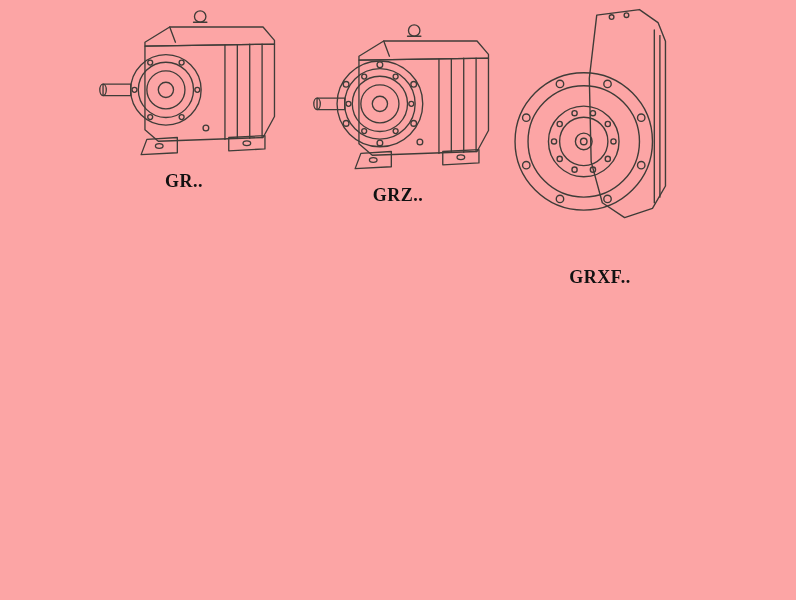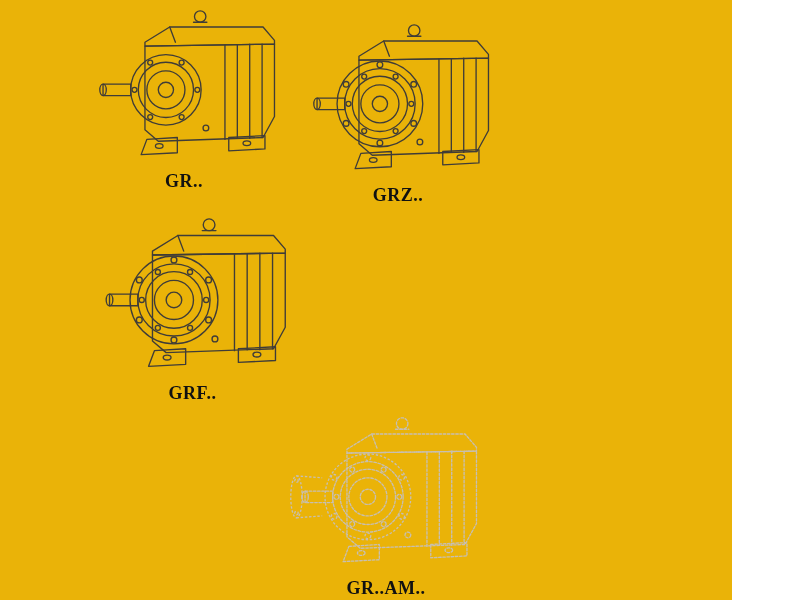--- a/index.html
+++ b/index.html
@@ -1,17 +1,17 @@
 <!DOCTYPE html>
 <html><head>
 <meta charset="utf-8">
 <style>
   html,body{margin:0;padding:0;background:#fff;}
   .page{
-    position:relative;width:732px;height:600px;background:#eab308;
+    position:relative;width:796px;height:600px;background:#fca5a5;
     font-family:"Liberation Serif", serif;overflow:hidden;
   }
   .cell{position:absolute;display:flex;flex-direction:column;align-items:center;}
   .label{
     font-weight:bold;font-size:18px;color:#111;letter-spacing:.5px;
     margin-top:3px;white-space:nowrap;
   }
   svg.drawing{display:block;}
   .solid{color:#3f3c38;}
   .ghost{color:#c7bfb2;stroke-dasharray:2.6 1.8;}
@@ -173,31 +173,25 @@
     <div class="label">GR..</div>
   </div>
 
   <div class="cell" style="left:298px;top:20px">
     <svg class="drawing solid" width="200" height="162" viewBox="0 0 210 170">
         <use href="#sym-flange" width="210" height="170"></use>
       </svg>
     <div class="label">GRZ..</div>
   </div>
 
-
-  <div class="cell" style="left:90px;top:214px">
-    <svg class="drawing solid" width="205" height="166" viewBox="0 0 210 170">
-        <use href="#sym-flange" width="210" height="170"></use>
+  <div class="cell" style="left:500px;top:4px">
+    <svg class="drawing solid" width="200" height="260" viewBox="0 0 215 280">
+        <use href="#sym-grxf" width="215" height="280"></use>
       </svg>
-    <div class="label">GRF..</div>
+    <div class="label">GRXF..</div>
   </div>
 
 
 
 
-  <div class="cell" style="left:286px;top:413px">
-    <svg class="drawing ghost" width="200" height="162" viewBox="0 0 210 170">
-        <use href="#sym-am" width="210" height="170"></use>
-      </svg>
-    <div class="label">GR..AM..</div>
-  </div>
+
 
 </div>
 
 </body></html>

